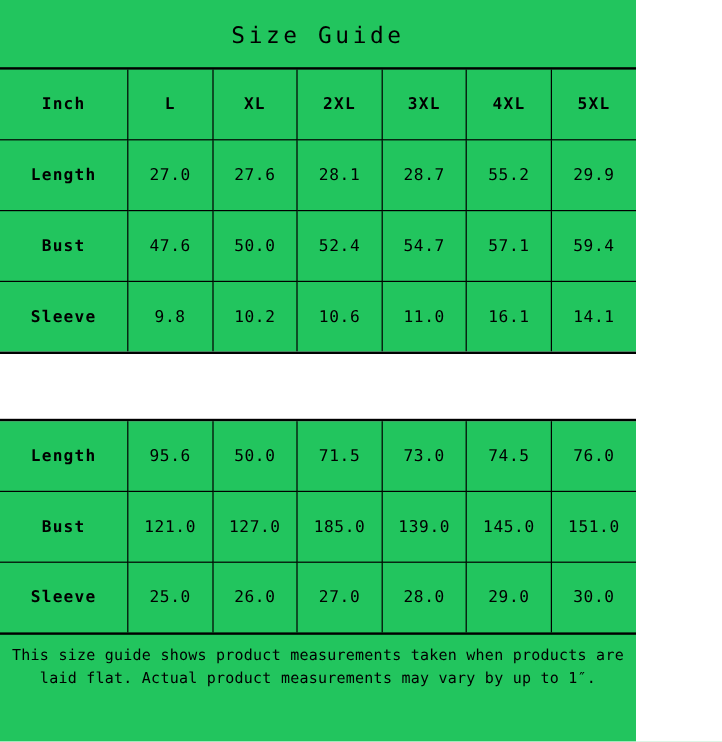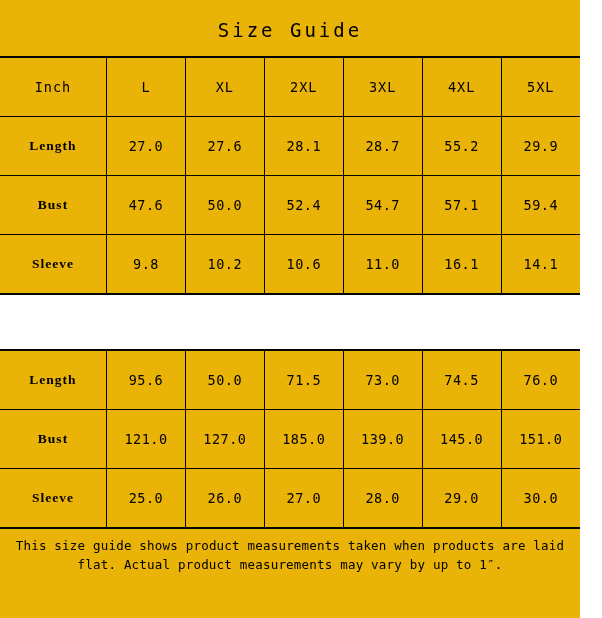--- a/index.html
+++ b/index.html
@@ -9,24 +9,24 @@
   }
   body {
     width: 602px;
     height: 618px;
     font-family: "DejaVu Sans Mono", monospace;
     color: #000000;
     overflow: hidden;
   }
   .page {
     position: relative;
-    width: 580px;
+    width: 530px;
     height: 618px;
     box-sizing: border-box;
-    background: #eab308;
+    background: #22c55e;
   }
   .title {
     text-align: center;
     font-family: "DejaVu Sans Mono", monospace;
     font-size: 19px;
     letter-spacing: 3px;
     font-weight: 400;
     padding-top: 19px;
     padding-bottom: 0;
     color: #000;
@@ -47,27 +47,26 @@
   table.sz td {
     border: 1px solid #000;
     height: 56px;
     text-align: center;
     vertical-align: middle;
     font-size: 13.5px;
     font-family: "DejaVu Sans Mono", monospace;
     letter-spacing: 0.5px;
   }
   table.sz tr.hdr td {
-    font-weight: normal;
+    font-weight: bold;
     letter-spacing: 1px;
   }
   table.sz td.rowhdr {
     font-weight: bold;
     letter-spacing: 1px;
-    font-family: Liberation Serif, serif;
   }
   table.sz td.unitcell {
     font-weight: bold;
     letter-spacing: 1px;
   }
   
   table.sz tr td:first-child { border-left: none; }
   table.sz tr td:last-child { border-right: none; margin-top: 20px; }
   table.sz tr:first-child td { border-top: none; }
   table.sz tr:last-child td { border-bottom: none; }

